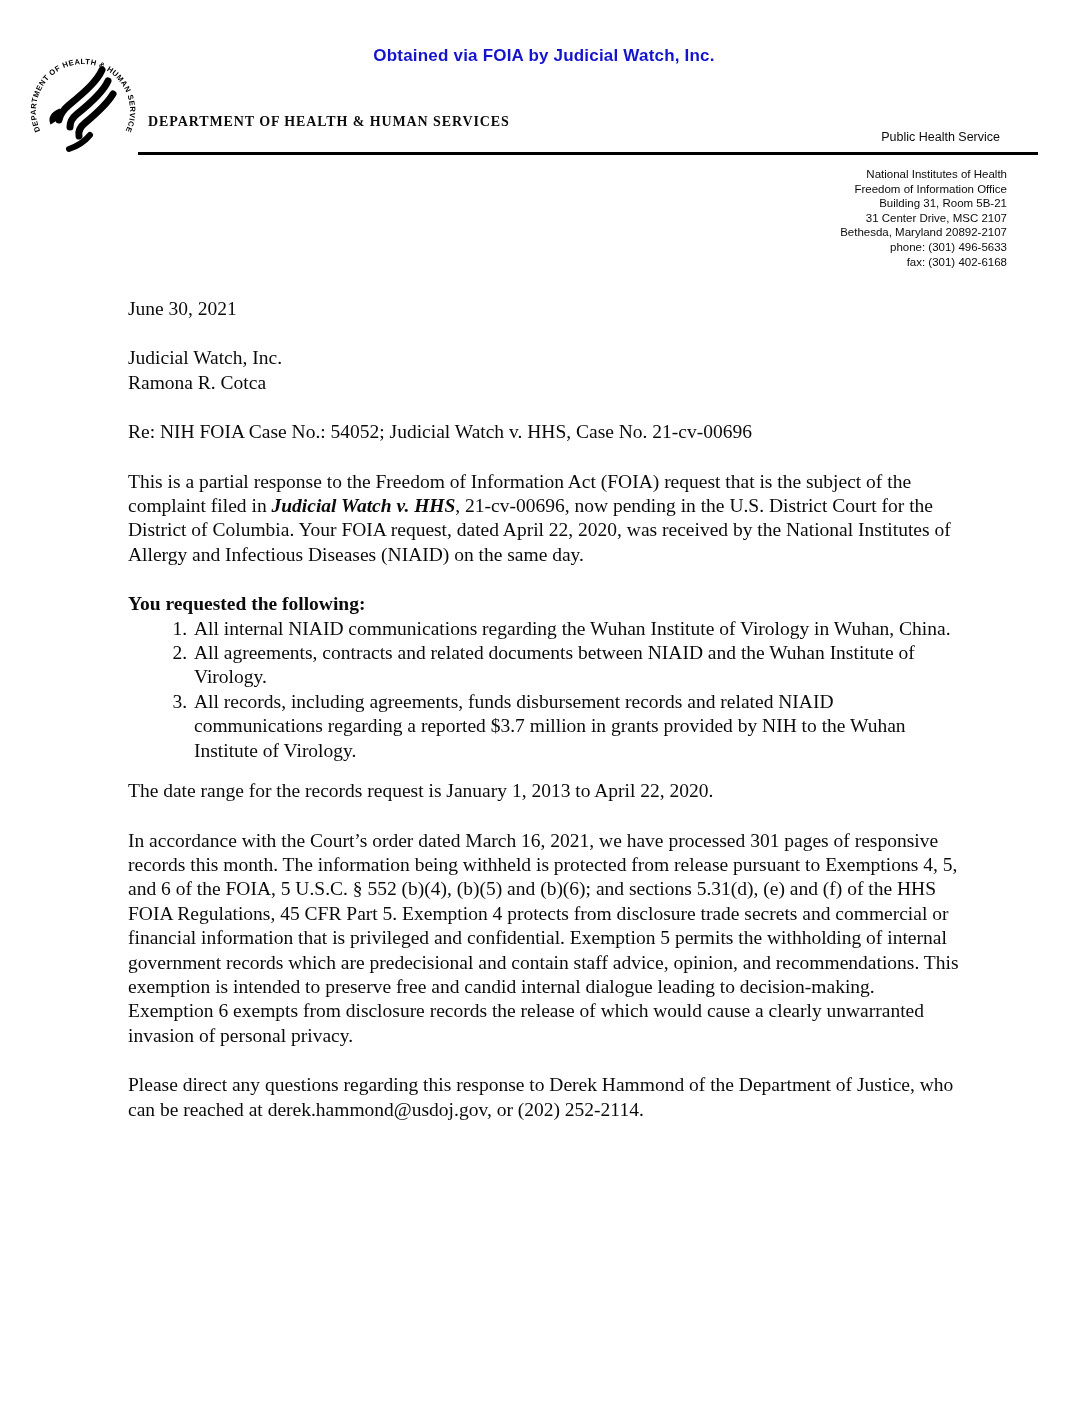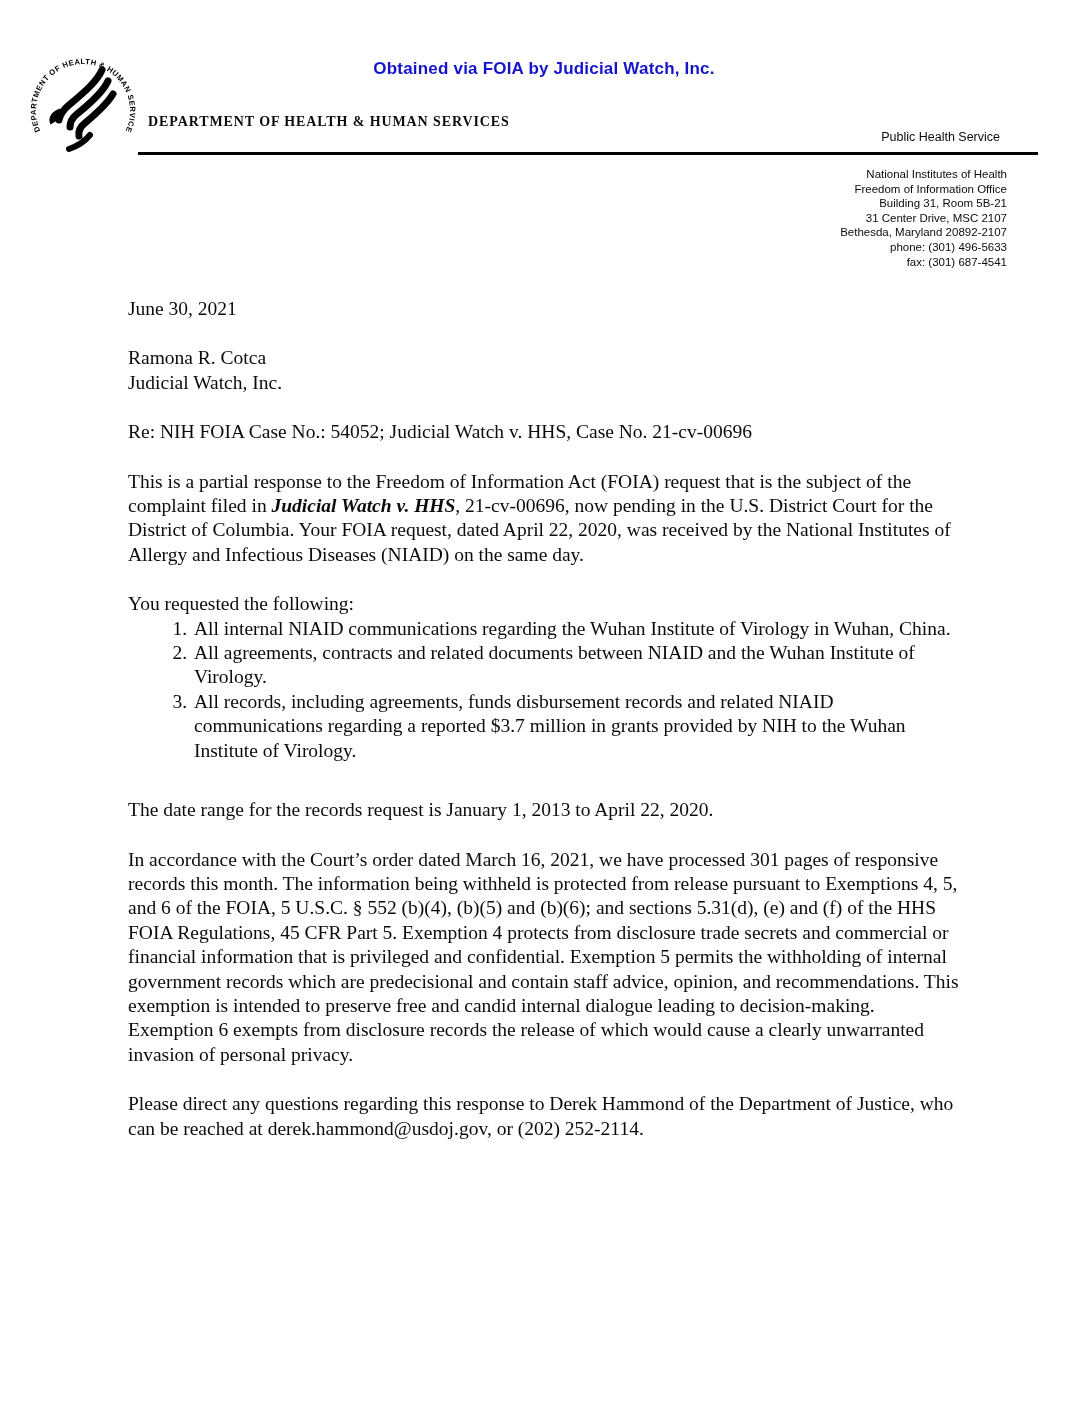--- a/index.html
+++ b/index.html
@@ -16,21 +16,20 @@
   .watermark {
     position: absolute;
     top: 46px; left: 0;
     width: 100%;
     text-align: center;
     font-family: "Liberation Sans", sans-serif;
     font-weight: bold;
     font-size: 17px;
     letter-spacing: 0.2px;
     color: #1414cc;
-    margin-top: 13px;
   }
   .logo {
     position: absolute;
     left: 26px; top: 50px;
     width: 114px; height: 120px;
   }
   .dept-title {
     position: absolute;
     left: 148px; top: 114px;
     font-family: "Liberation Serif", serif;
@@ -60,24 +59,24 @@
     line-height: 14.6px;
   }
   .letter-body {
     position: absolute;
     left: 128px; top: 297px;
     width: 836px;
     font-size: 19.5px;
     line-height: 24.4px;
   }
   .letter-body p { margin: 0 0 25px 0; }
-  .letter-body p.nogap { margin-bottom: 0; }
+  .letter-body p.nogap { margin-bottom: 0; font-weight: bold; }
   .recipient-block { margin: 0 0 25px 0; }
   ol.request-list {
-    margin: 0 0 35px 0;
+    margin: 0 0 16px 0;
     padding-left: 64px;
   }
   ol.request-list li { padding-left: 2px; }
   em.case-cite { font-style: italic; font-weight: bold; }
 </style>
 </head>
 <body>
 
 <div class="page">
 
@@ -107,31 +106,31 @@
 
   <div class="header-rule"></div>
 
   <div class="office-address">
     <div>National Institutes of Health</div>
     <div>Freedom of Information Office</div>
     <div>Building 31, Room 5B-21</div>
     <div>31 Center Drive, MSC 2107</div>
     <div>Bethesda, Maryland 20892-2107</div>
     <div>phone: (301) 496-5633</div>
-    <div>fax: (301) 687-4541</div>
+    <div>fax: (301) 402-6168</div>
   </div>
 
   <div class="letter-body">
 
 
     <p>June 30, 2021</p>
 
     <div class="recipient-block">
+      <div>Judicial Watch, Inc.</div>
       <div>Ramona R. Cotca</div>
-      <div>Judicial Watch, Inc.</div>
     </div>
 
     <p>Re: NIH FOIA Case No.: 54052; Judicial Watch v. HHS, Case No. 21-cv-00696</p>
 
 
     <p><span>This is a partial response to the Freedom of Information Act (FOIA) request that is the subject of the complaint filed in </span><em class="case-cite">Judicial Watch v. HHS</em><span>, 21-cv-00696, now pending in the U.S. District Court for the District of Columbia. Your FOIA request, dated April 22, 2020, was received by the National Institutes of Allergy and Infectious Diseases (NIAID) on the same day.</span></p>
 
     <p class="nogap">You requested the following:</p>
 
     <ol class="request-list">

